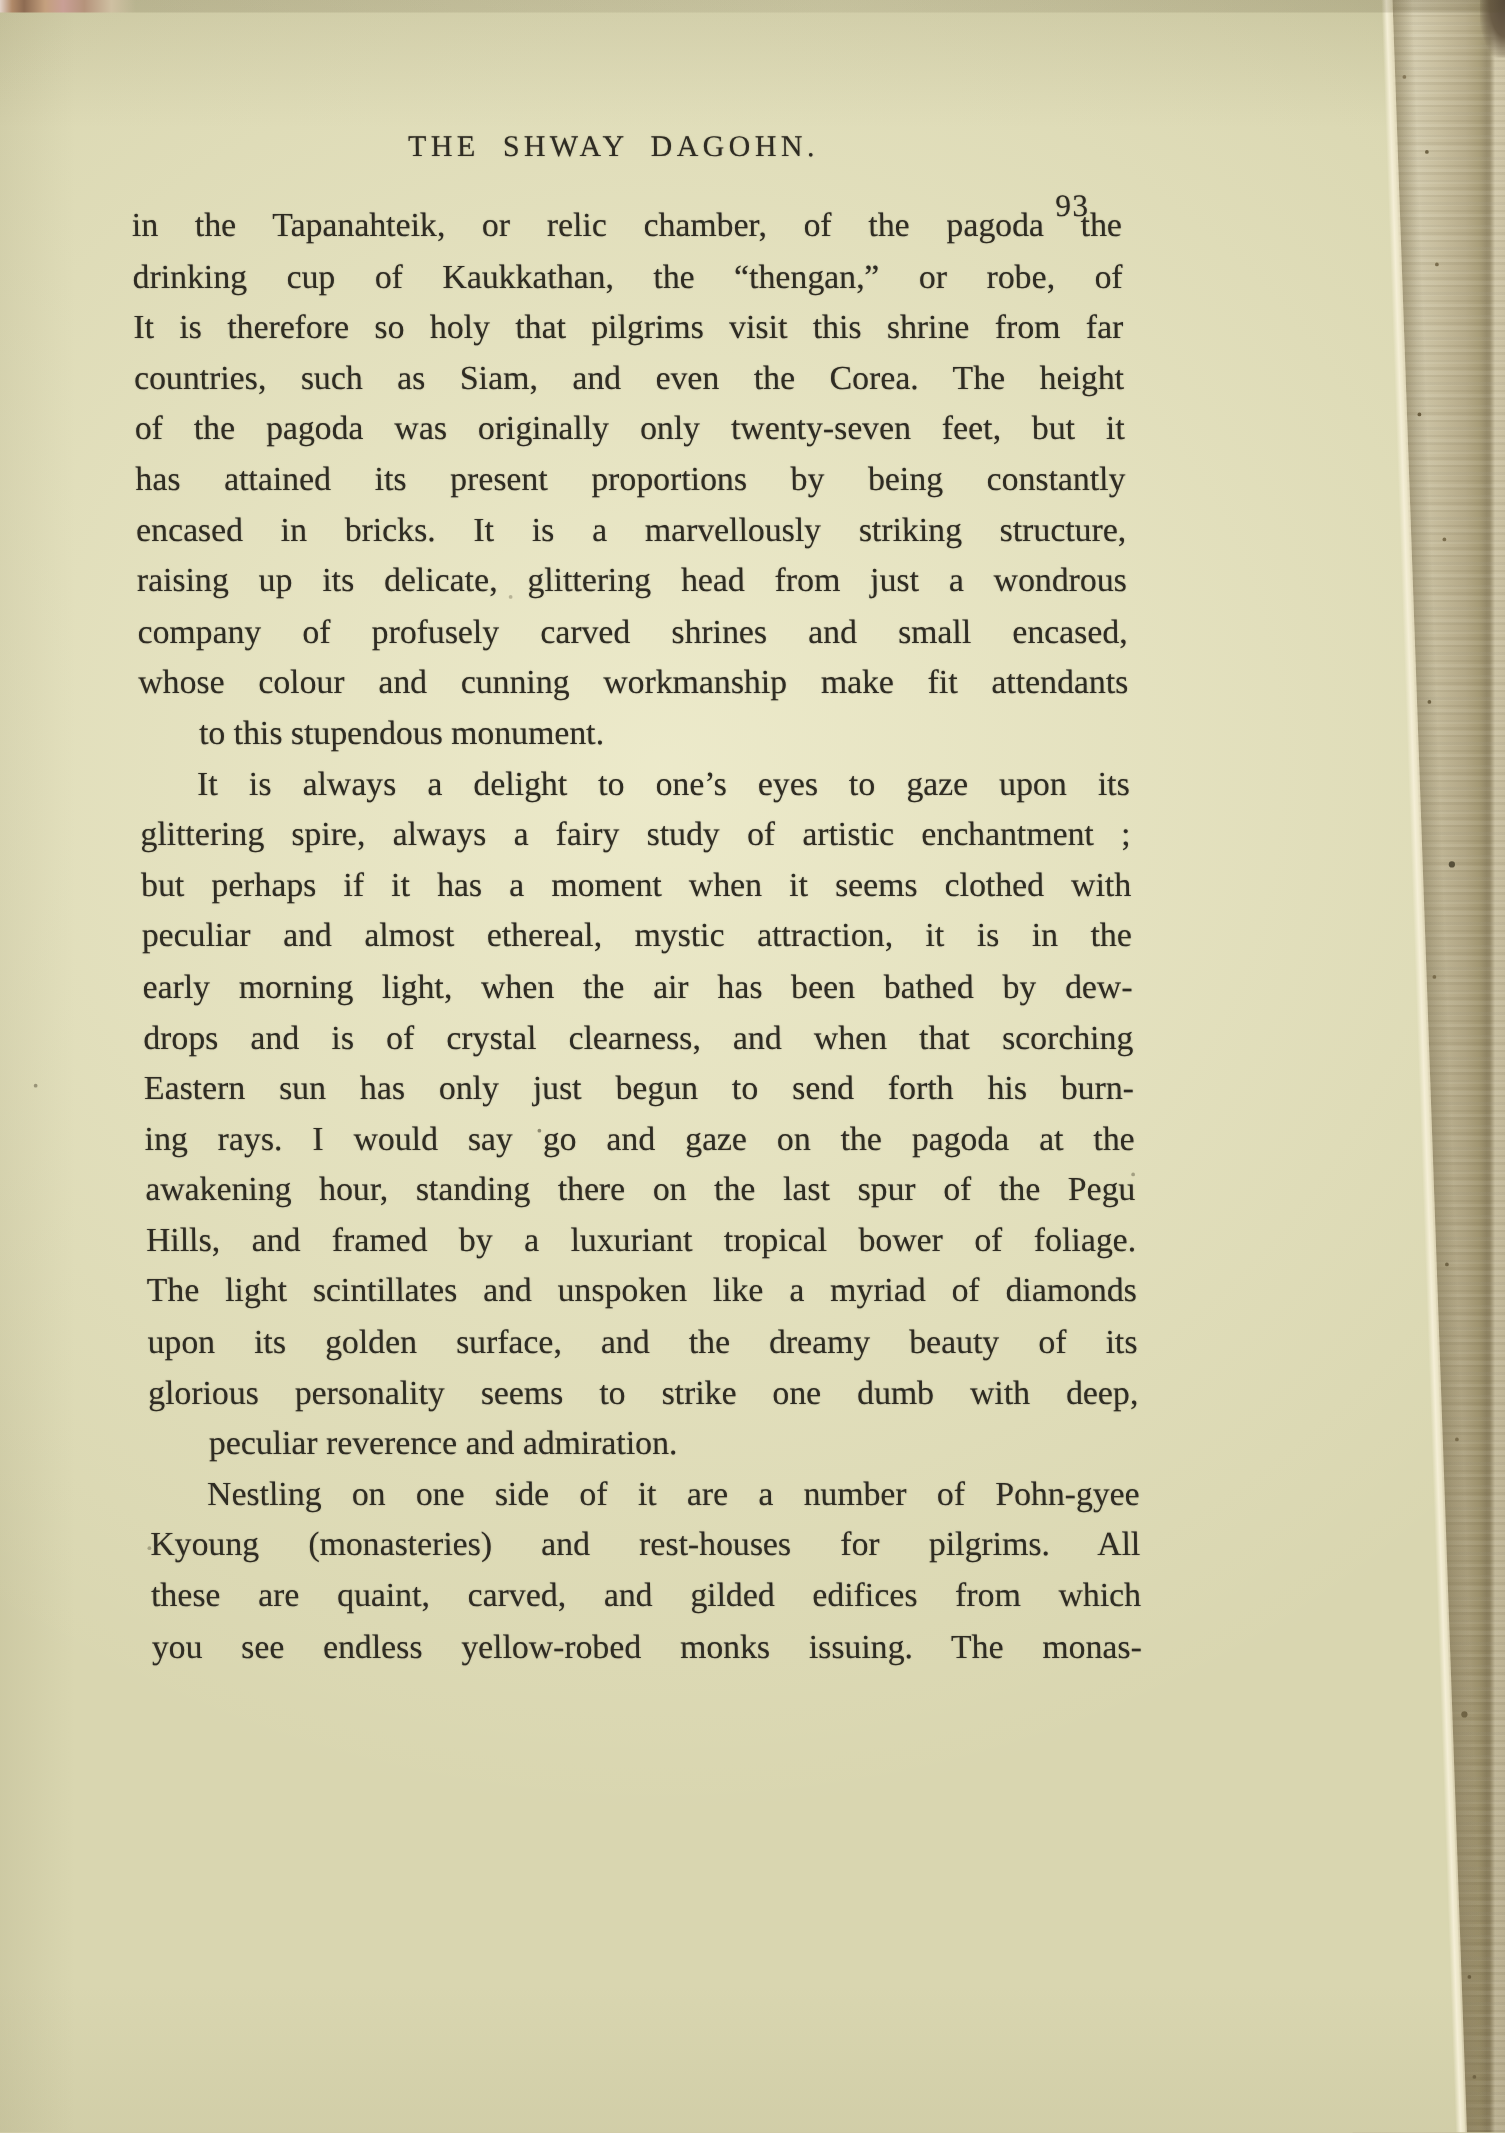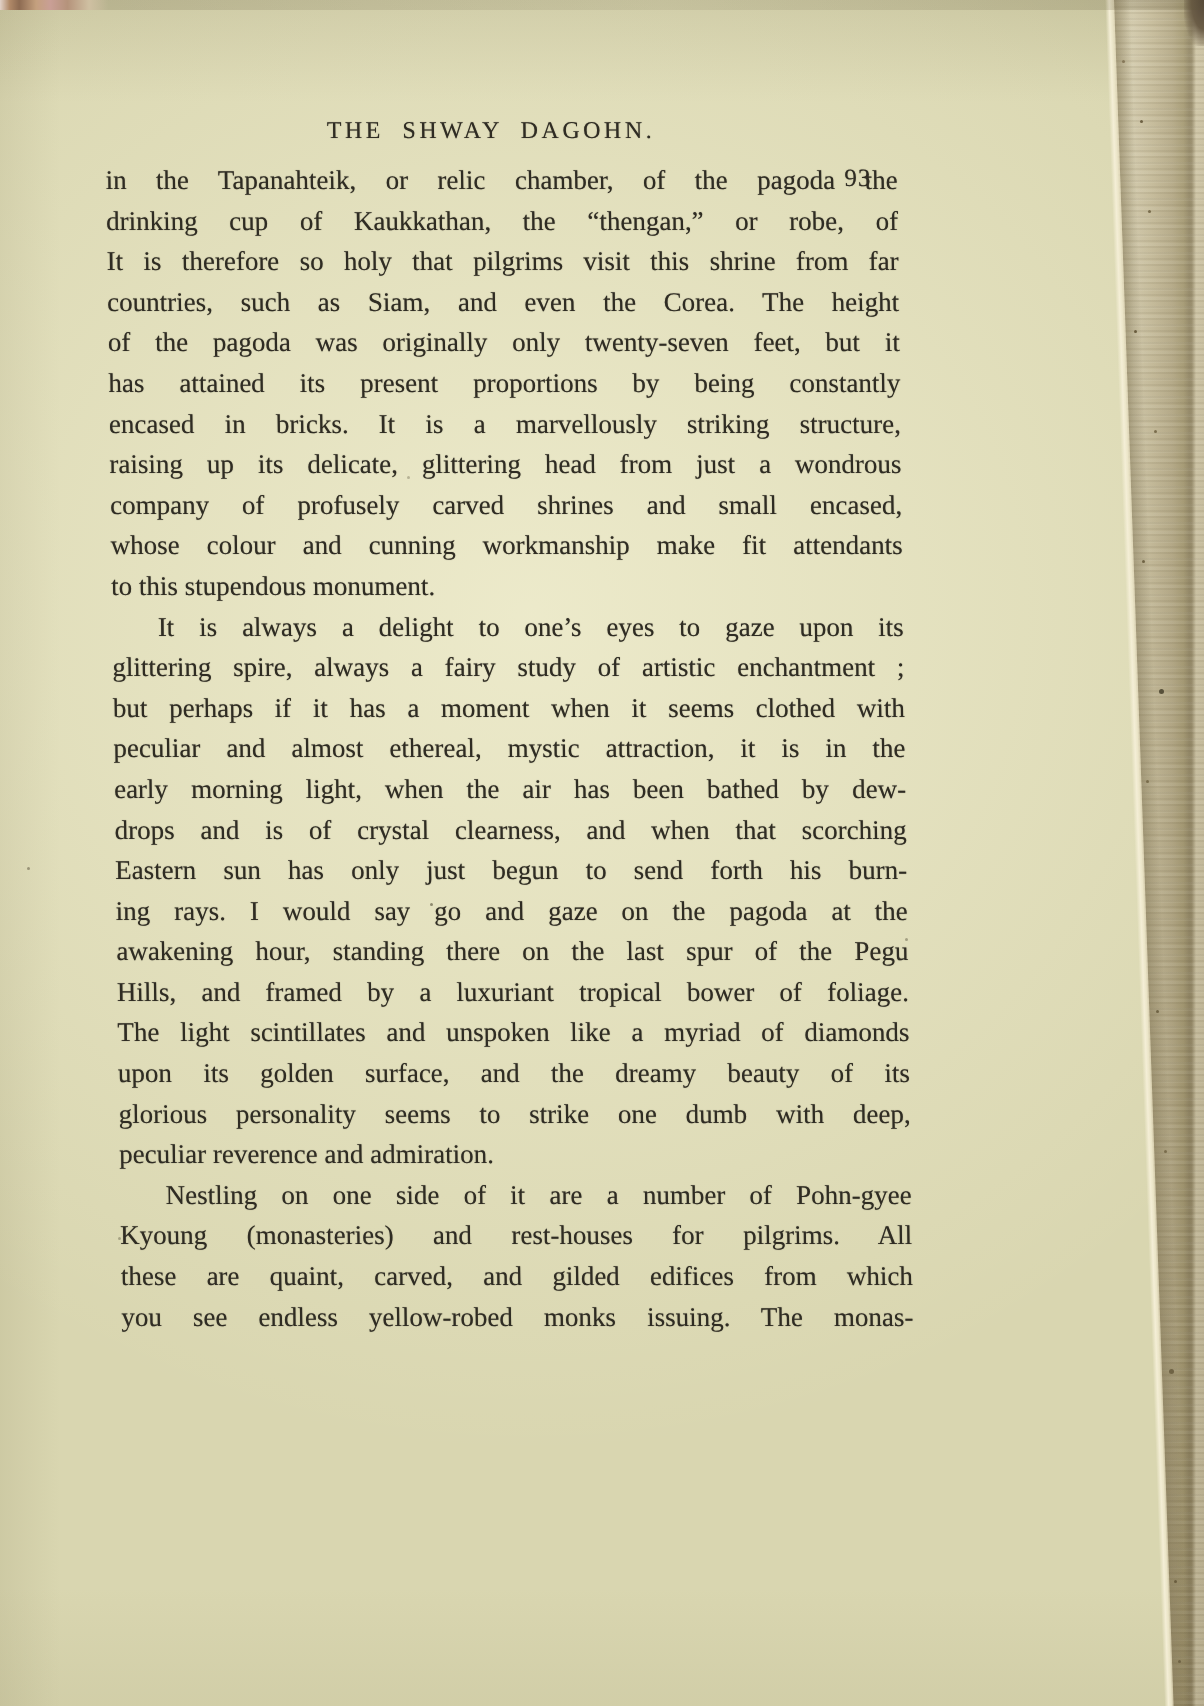--- a/index.html
+++ b/index.html
@@ -80,38 +80,38 @@
   }
 
   
   .text-wrap{
     position:absolute;left:103px;top:0;width:792px;height:100%;
     transform:skewX(0.8deg);transform-origin:top left;
     color:#2f2c23;
     text-shadow:0 0 1px rgba(47,44,35,0.55);
   }
   .running-header{
-    position:absolute;top:112px;left:0;width:100%;height:36px;line-height:36px;
+    position:absolute;top:100px;left:0;width:100%;height:36px;line-height:36px;
   }
   .running-title{
     position:absolute;left:50%;transform:translateX(-53%);
     font-size:24px;letter-spacing:3.5px;word-spacing:9px;white-space:nowrap;
   }
   .page-number{
     position:absolute;right:26px;top:0;font-size:25px;letter-spacing:1px;margin-top:48px;
   }
   .page-body{
     position:absolute;top:160px;left:0;width:100%;
     font-size:27px;line-height:40.6px;
   }
   .line{
     text-align:justify;text-align-last:justify;
     white-space:normal;
   }
-  .line.para-end{text-align-last:left;}
+  .line.para-end{text-align-last:left;margin-left:48px;}
   .line.indent{text-indent:46px;}
 </style>
 </head>
 <body>
 
 <div id="scan">
   <div class="fore-edge"></div>
   <div class="corner-tr"></div>
 
   <div class="page">

